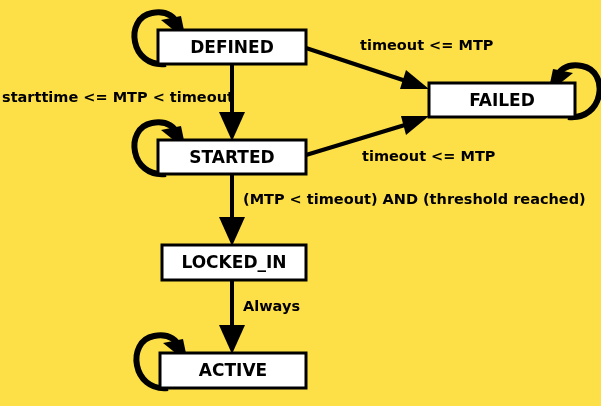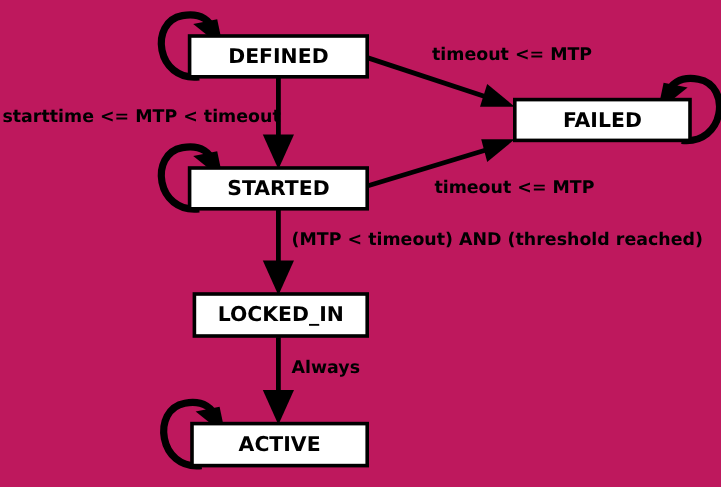--- a/index.html
+++ b/index.html
@@ -4,21 +4,21 @@
 <style>
   html, body {
     margin: 0;
     padding: 0;
     background: #ffffff;
   }
   #diagram-root {
     position: relative;
     width: 601px;
     height: 406px;
-    background: #be185d;
+    background: #fde047;
     overflow: hidden;
     font-family: "DejaVu Sans", sans-serif;
   }
   svg#diagram-svg {
     position: absolute;
     left: 0;
     top: 0;
     width: 601px;
     height: 406px;
     display: block;

